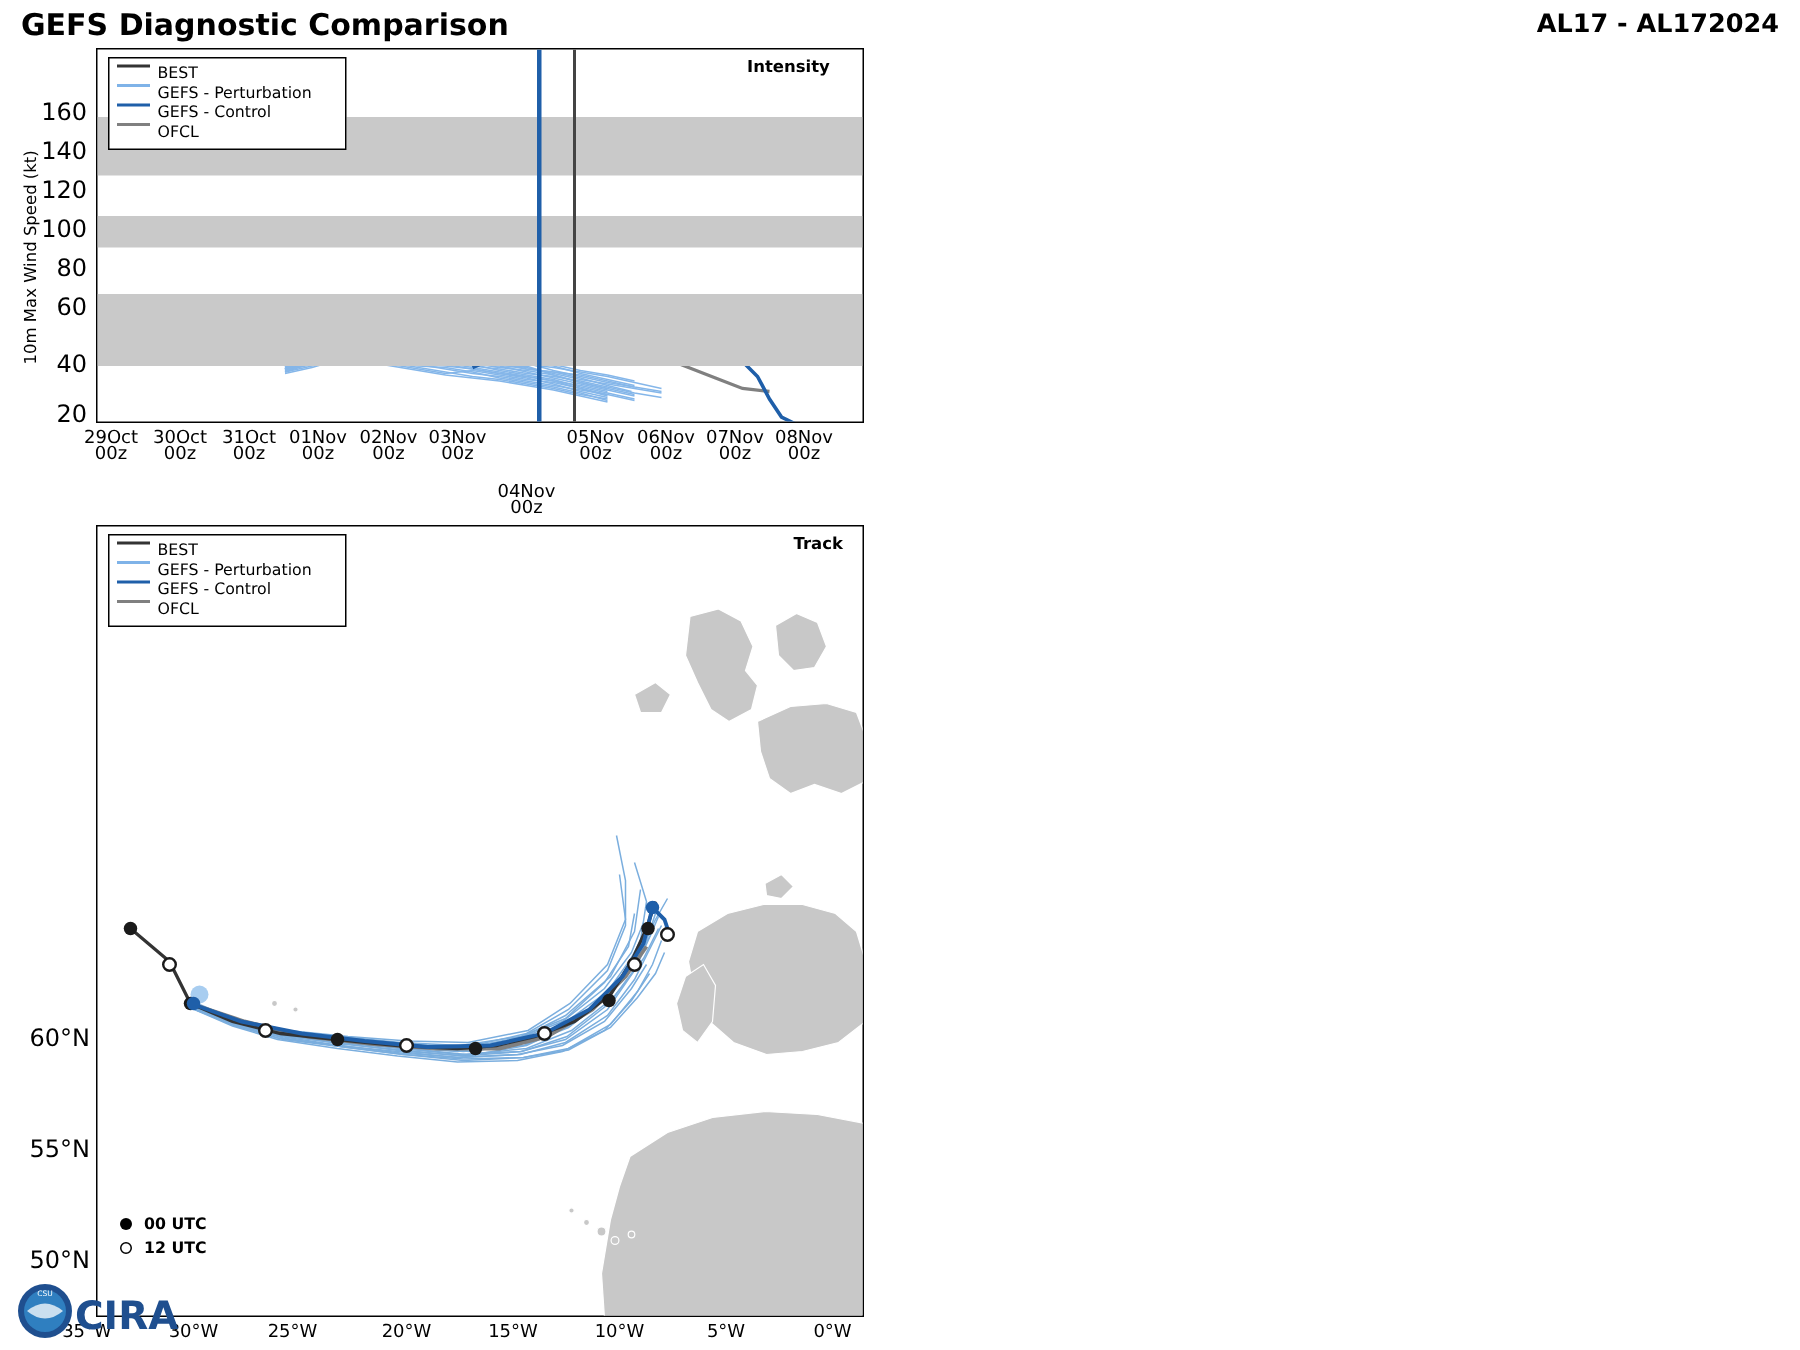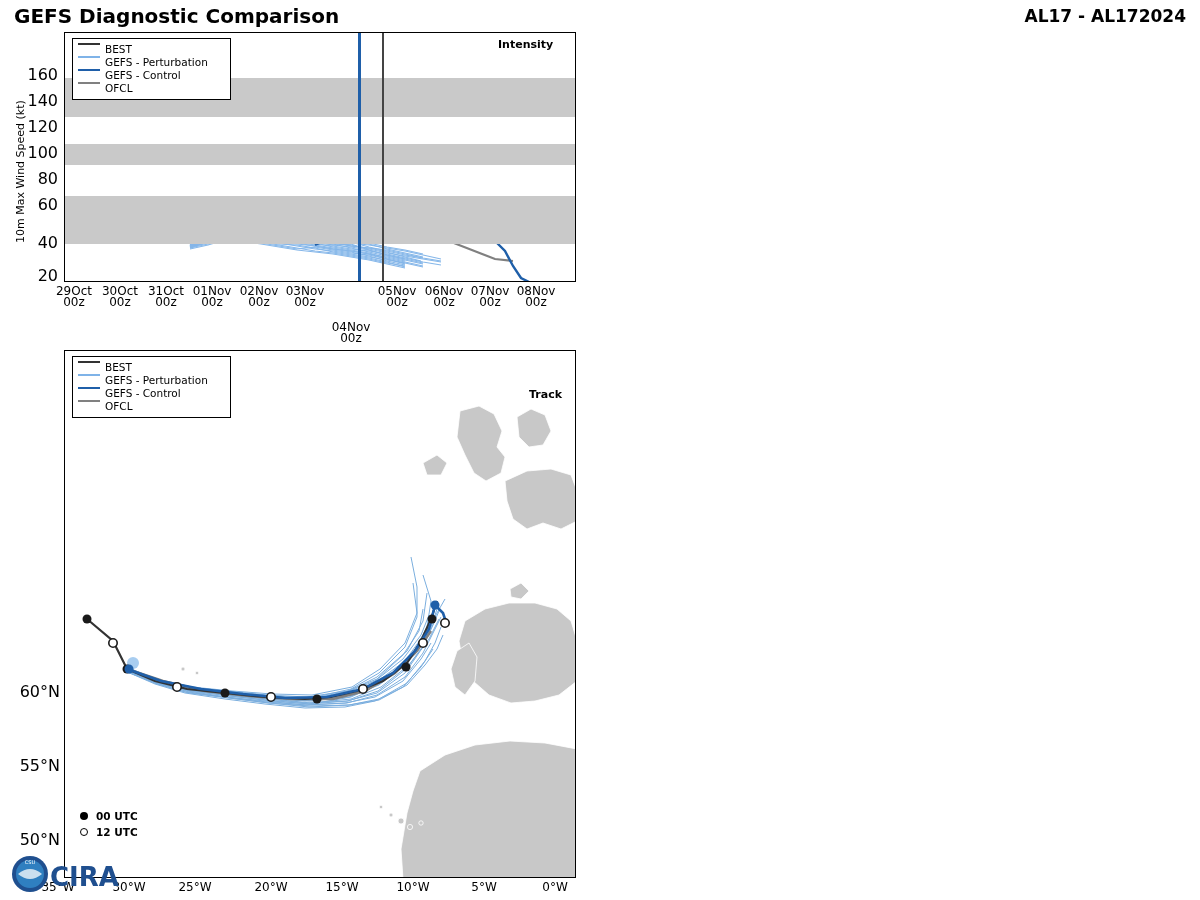--- a/index.html
+++ b/index.html
@@ -220,21 +220,21 @@
           <circle cx="48" cy="292" r="4.2"></circle>
           <circle cx="112" cy="336" r="4.2"></circle>
           <circle cx="206" cy="346" r="4.2"></circle>
           <circle cx="298" cy="338" r="4.2"></circle>
           <circle cx="358" cy="292" r="4.2"></circle>
           <circle cx="380" cy="272" r="4.2"></circle>
         </g>
       </svg>
     </div>
 
-    <div class="panel-label" style="left:529px;top:26px;margin-top:32px;">Track</div>
+    <div class="panel-label" style="left:529px;top:26px;">Track</div>
 
     <div class="legend" style="left:72px;top:26px;width:145px;">
       <div class="row">
           <span class="swatch" style="border-top-color:#333333;border-top-width:2.4px;"></span>
           <span>BEST</span>
         </div>
       <div class="row">
           <span class="swatch" style="border-top-color:#7fb3e8;"></span>
           <span>GEFS - Perturbation</span>
         </div>

